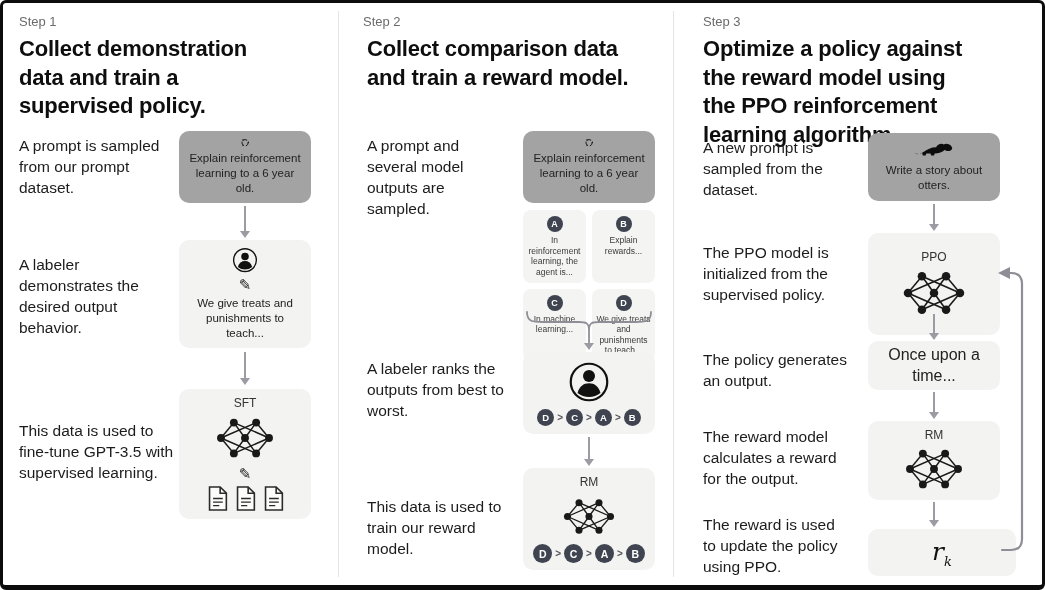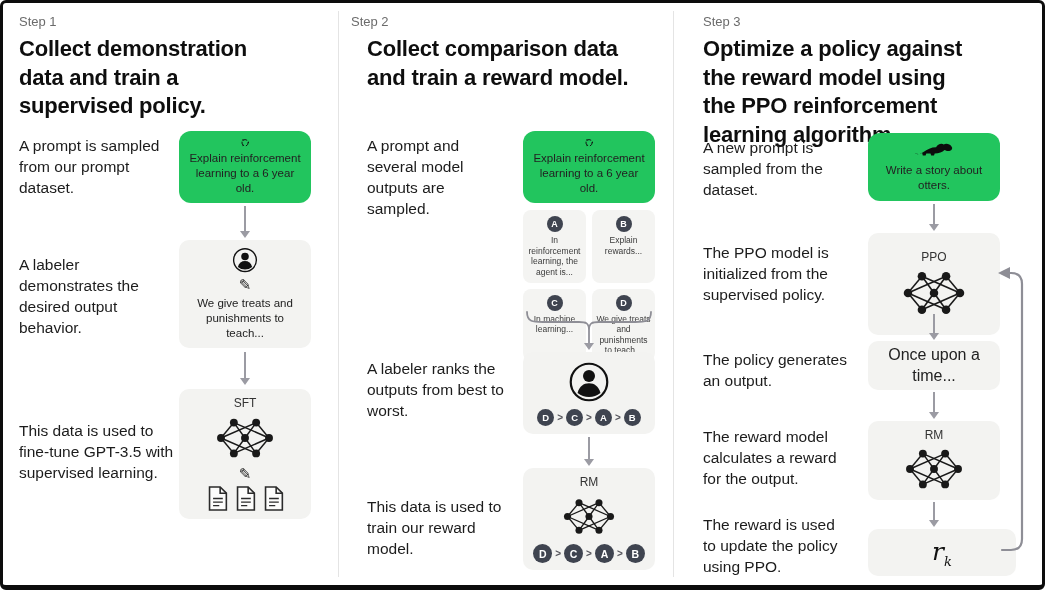--- a/index.html
+++ b/index.html
@@ -7,21 +7,21 @@
     position:relative;width:1045px;height:590px;box-sizing:border-box;
     background:#fff;border:3px solid #0c0c0c;border-bottom-width:5px;border-radius:6px;
     font-family:"Liberation Sans",sans-serif;overflow:hidden;color:#1c1c1c;
   }
   .divider{position:absolute;top:8px;bottom:8px;width:1px;background:#e4e4e4;}
   .step-label{position:absolute;font-size:13px;color:#6b6b6b;}
   .step-title{position:absolute;font-size:22px;font-weight:700;color:#0e0e0e;line-height:1.3;letter-spacing:-0.2px;margin:0;}
   .caption{position:absolute;font-size:15.5px;color:#1c1c1c;line-height:1.35;}
   .bx{position:absolute;border-radius:10px;box-sizing:border-box;display:flex;flex-direction:column;
       align-items:center;justify-content:center;gap:4px;padding:7px 8px;text-align:center;}
-  .green{background:#22c55e;border-radius:12px;}
+  .green{background:#a3a3a3;}
   .gray{background:#f3f3f1;}
   .box-cap{font-size:11.5px;color:#222;line-height:1.3;}
   .box-tag{font-size:12px;color:#333;}
   .varrow{position:absolute;display:flex;flex-direction:column;align-items:center;width:12px;}
   .varrow .shaft{width:2px;background:#9b9ba3;flex:1;}
   .varrow .head{width:0;height:0;border-left:5px solid transparent;border-right:5px solid transparent;border-top:7px solid #9b9ba3;}
   .outgrid{position:absolute;left:520px;top:207px;width:132px;display:grid;grid-template-columns:1fr 1fr;gap:6px;}
   .outcell{background:#f4f4f2;border-radius:8px;padding:6px 4px 5px;display:flex;flex-direction:column;align-items:center;gap:3px;}
   .ochip{width:16px;height:16px;border-radius:50%;background:#3f4450;color:#fff;font-size:9px;font-weight:700;
          display:flex;align-items:center;justify-content:center;flex:0 0 auto;}
@@ -144,21 +144,21 @@
         </svg>
       <svg width="23" height="27" viewBox="0 0 26 30">
           <use href="#doc"></use>
         </svg>
       <svg width="23" height="27" viewBox="0 0 26 30">
           <use href="#doc"></use>
         </svg>
     </div>
   </div>
 
-  <div class="step-label" style="left:348px;top:11px">Step 2</div>
+  <div class="step-label" style="left:360px;top:11px">Step 2</div>
   <h2 class="step-title" style="left:364px;top:32px;width:270px">Collect comparison data and train a reward model.</h2>
 
   <div class="caption" style="left:364px;top:133px;width:125px">A prompt and several model outputs are sampled.</div>
   <div class="caption" style="left:364px;top:356px;width:150px">A labeler ranks the outputs from best to worst.</div>
   <div class="caption" style="left:364px;top:494px;width:135px">This data is used to train our reward model.</div>
 
   <div class="bx green" style="left:520px;top:128px;width:132px;height:72px">
     <svg width="24" height="24" viewBox="0 0 24 24">
         <use href="#cycle"></use>
       </svg>

